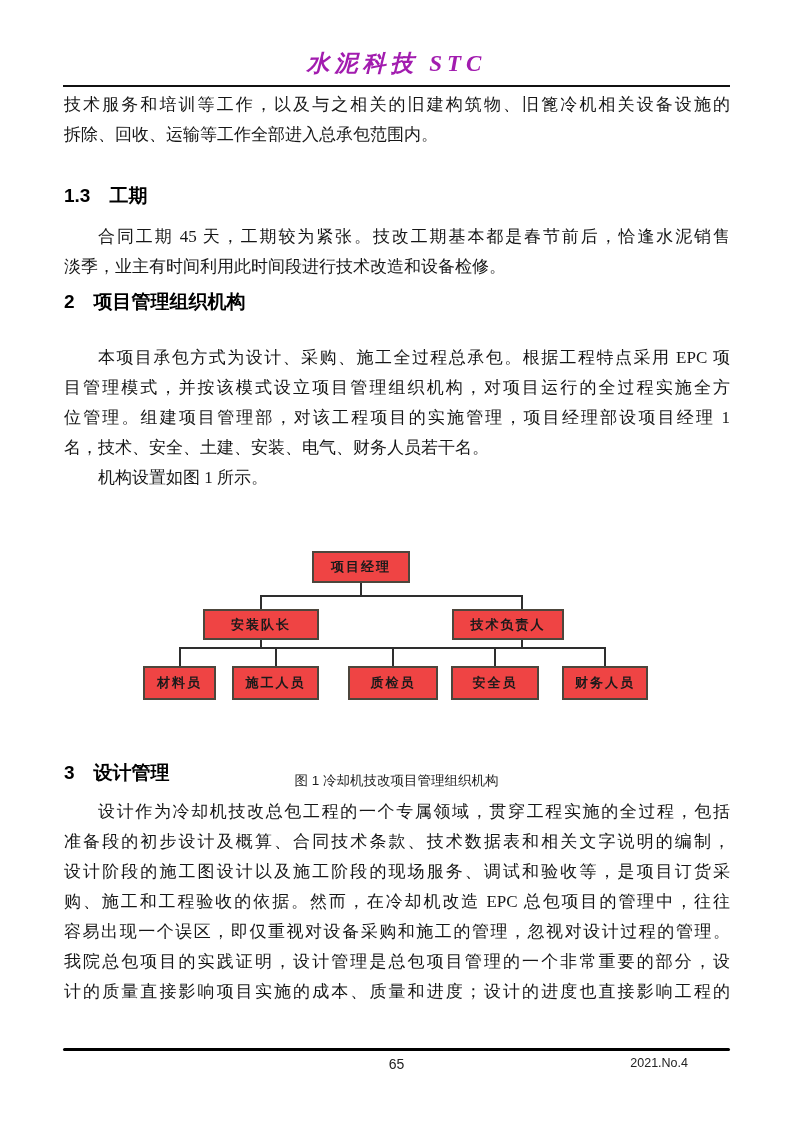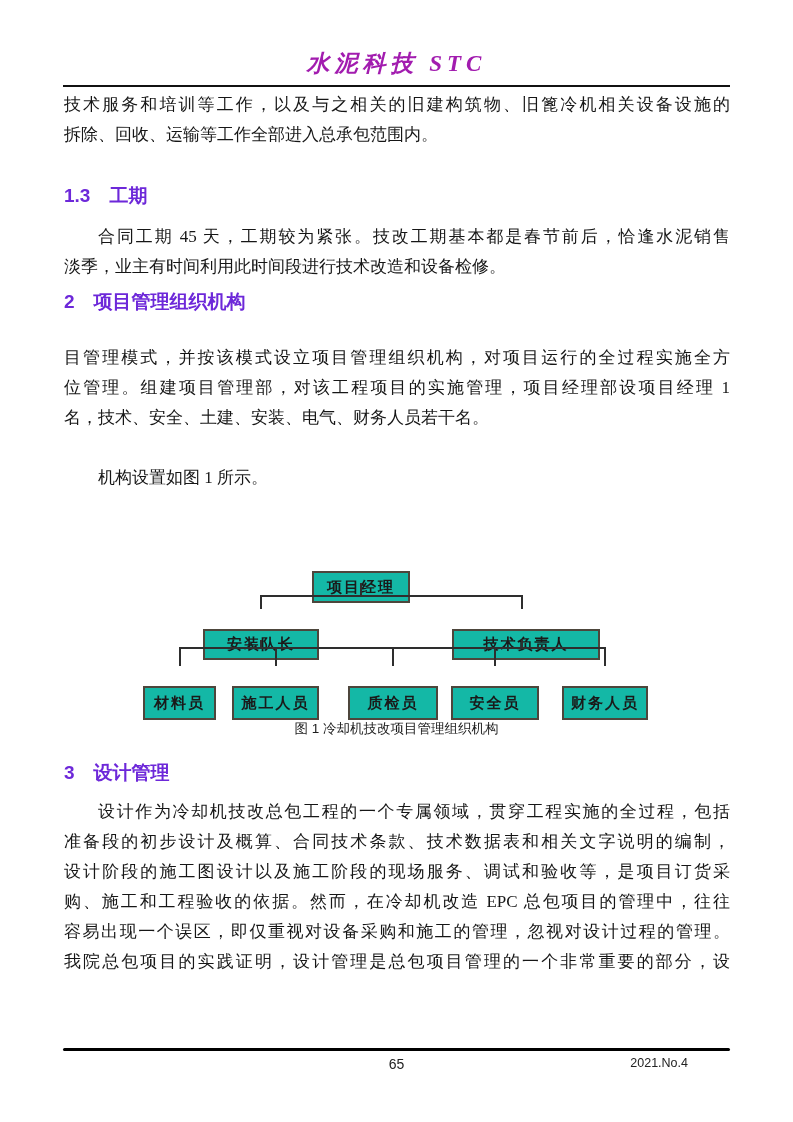--- a/index.html
+++ b/index.html
@@ -46,47 +46,46 @@
   .fill { white-space: normal; text-align: justify; text-align-last: justify; }
   .indent { text-indent: 34px; }
   .heading {
     position: absolute;
     left: 64px;
     width: 666px;
     font-family: "Liberation Sans", "DejaVu Sans", sans-serif;
     font-weight: bold;
     font-size: 19px;
     line-height: 24px;
-    color: #6d28d9;
+    color: #000000;
   }
   
   .figure {
     position: absolute;
     top: 545px; left: 136px;
     width: 520px; height: 160px;
   }
   .org-box {
     position: absolute;
-    background: #14b8a6;
+    background: #ef4444;
     border: 2px solid #4d463c;
     display: flex;
     align-items: center;
     justify-content: center;
-    font-size: 15px;
+    font-size: 13px;
     font-weight: 600;
     letter-spacing: 2px;
     color: #1a1a1a;
-    margin-top: 20px;
   }
   .conn { position: absolute; background: #2e2e2e; }
   .conn.h { height: 2px; }
   .conn.v { width: 2px; }
   .figure-caption {
     position: absolute;
-    top: 720px; left: 0; width: 100%;
+    top: 772px; left: 0; width: 100%;
     text-align: center;
     font-family: "Liberation Sans", "DejaVu Sans", sans-serif;
     font-size: 13.5px;
     color: #1c1c1c;
   }
   
   .footer-rule {
     position: absolute;
     top: 1048px; left: 63px; width: 667px; height: 3px;
     background: #000;
@@ -124,34 +123,35 @@
   <div class="heading" style="top:184px;">1.3　工期</div>
 
   <div class="para" style="top:222px;">
     <div class="line fill indent">合同工期 45 天，工期较为紧张。技改工期基本都是春节前后，恰逢水泥销售</div>
     <div class="line">淡季，业主有时间利用此时间段进行技术改造和设备检修。</div>
   </div>
 
   <div class="heading" style="top:290px;">2　项目管理组织机构</div>
 
   <div class="para" style="top:343px;">
+    <div class="line fill indent">本项目承包方式为设计、采购、施工全过程总承包。根据工程特点采用 EPC 项</div>
     <div class="line fill">目管理模式，并按该模式设立项目管理组织机构，对项目运行的全过程实施全方</div>
     <div class="line fill">位管理。组建项目管理部，对该工程项目的实施管理，项目经理部设项目经理 1</div>
     <div class="line">名，技术、安全、土建、安装、电气、财务人员若干名。</div>
   </div>
 
   <div class="para" style="top:463px;">
     <div class="line indent">机构设置如图 1 所示。</div>
   </div>
 
   <div class="figure">
 
     <div class="org-box" style="left:176px; top:6px;  width:98px;  height:32px;">项目经理</div>
     <div class="org-box" style="left:67px;  top:64px; width:116px; height:31px;">安装队长</div>
-    <div class="org-box" style="left:316px; top:64px; width:148px; height:31px;">技术负责人</div>
+    <div class="org-box" style="left:316px; top:64px; width:112px; height:31px;">技术负责人</div>
     <div class="org-box" style="left:7px;   top:121px; width:73px; height:34px;">材料员</div>
     <div class="org-box" style="left:96px;  top:121px; width:87px; height:34px;">施工人员</div>
     <div class="org-box" style="left:212px; top:121px; width:90px; height:34px;">质检员</div>
     <div class="org-box" style="left:315px; top:121px; width:88px; height:34px;">安全员</div>
     <div class="org-box" style="left:426px; top:121px; width:86px; height:34px;">财务人员</div>
 
     <div class="conn v" style="left:224px; top:38px; height:12px;"></div>
     <div class="conn h" style="left:124px; top:50px; width:263px;"></div>
     <div class="conn v" style="left:124px; top:50px; height:14px;"></div>
     <div class="conn v" style="left:385px; top:50px; height:14px;"></div>
@@ -170,19 +170,20 @@
 
   <div class="heading" style="top:761px;">3　设计管理</div>
 
   <div class="para" style="top:797px;">
     <div class="line fill indent">设计作为冷却机技改总包工程的一个专属领域，贯穿工程实施的全过程，包括</div>
     <div class="line fill">准备段的初步设计及概算、合同技术条款、技术数据表和相关文字说明的编制，</div>
     <div class="line fill">设计阶段的施工图设计以及施工阶段的现场服务、调试和验收等，是项目订货采</div>
     <div class="line fill">购、施工和工程验收的依据。然而，在冷却机改造 EPC 总包项目的管理中，往往</div>
     <div class="line fill">容易出现一个误区，即仅重视对设备采购和施工的管理，忽视对设计过程的管理。</div>
     <div class="line fill">我院总包项目的实践证明，设计管理是总包项目管理的一个非常重要的部分，设</div>
+    <div class="line fill">计的质量直接影响项目实施的成本、质量和进度；设计的进度也直接影响工程的</div>
   </div>
 
   <div class="footer-rule"></div>
   <div class="footer-page">65</div>
   <div class="footer-issue">2021.No.4</div>
 
 </div>
 
 </body></html>

